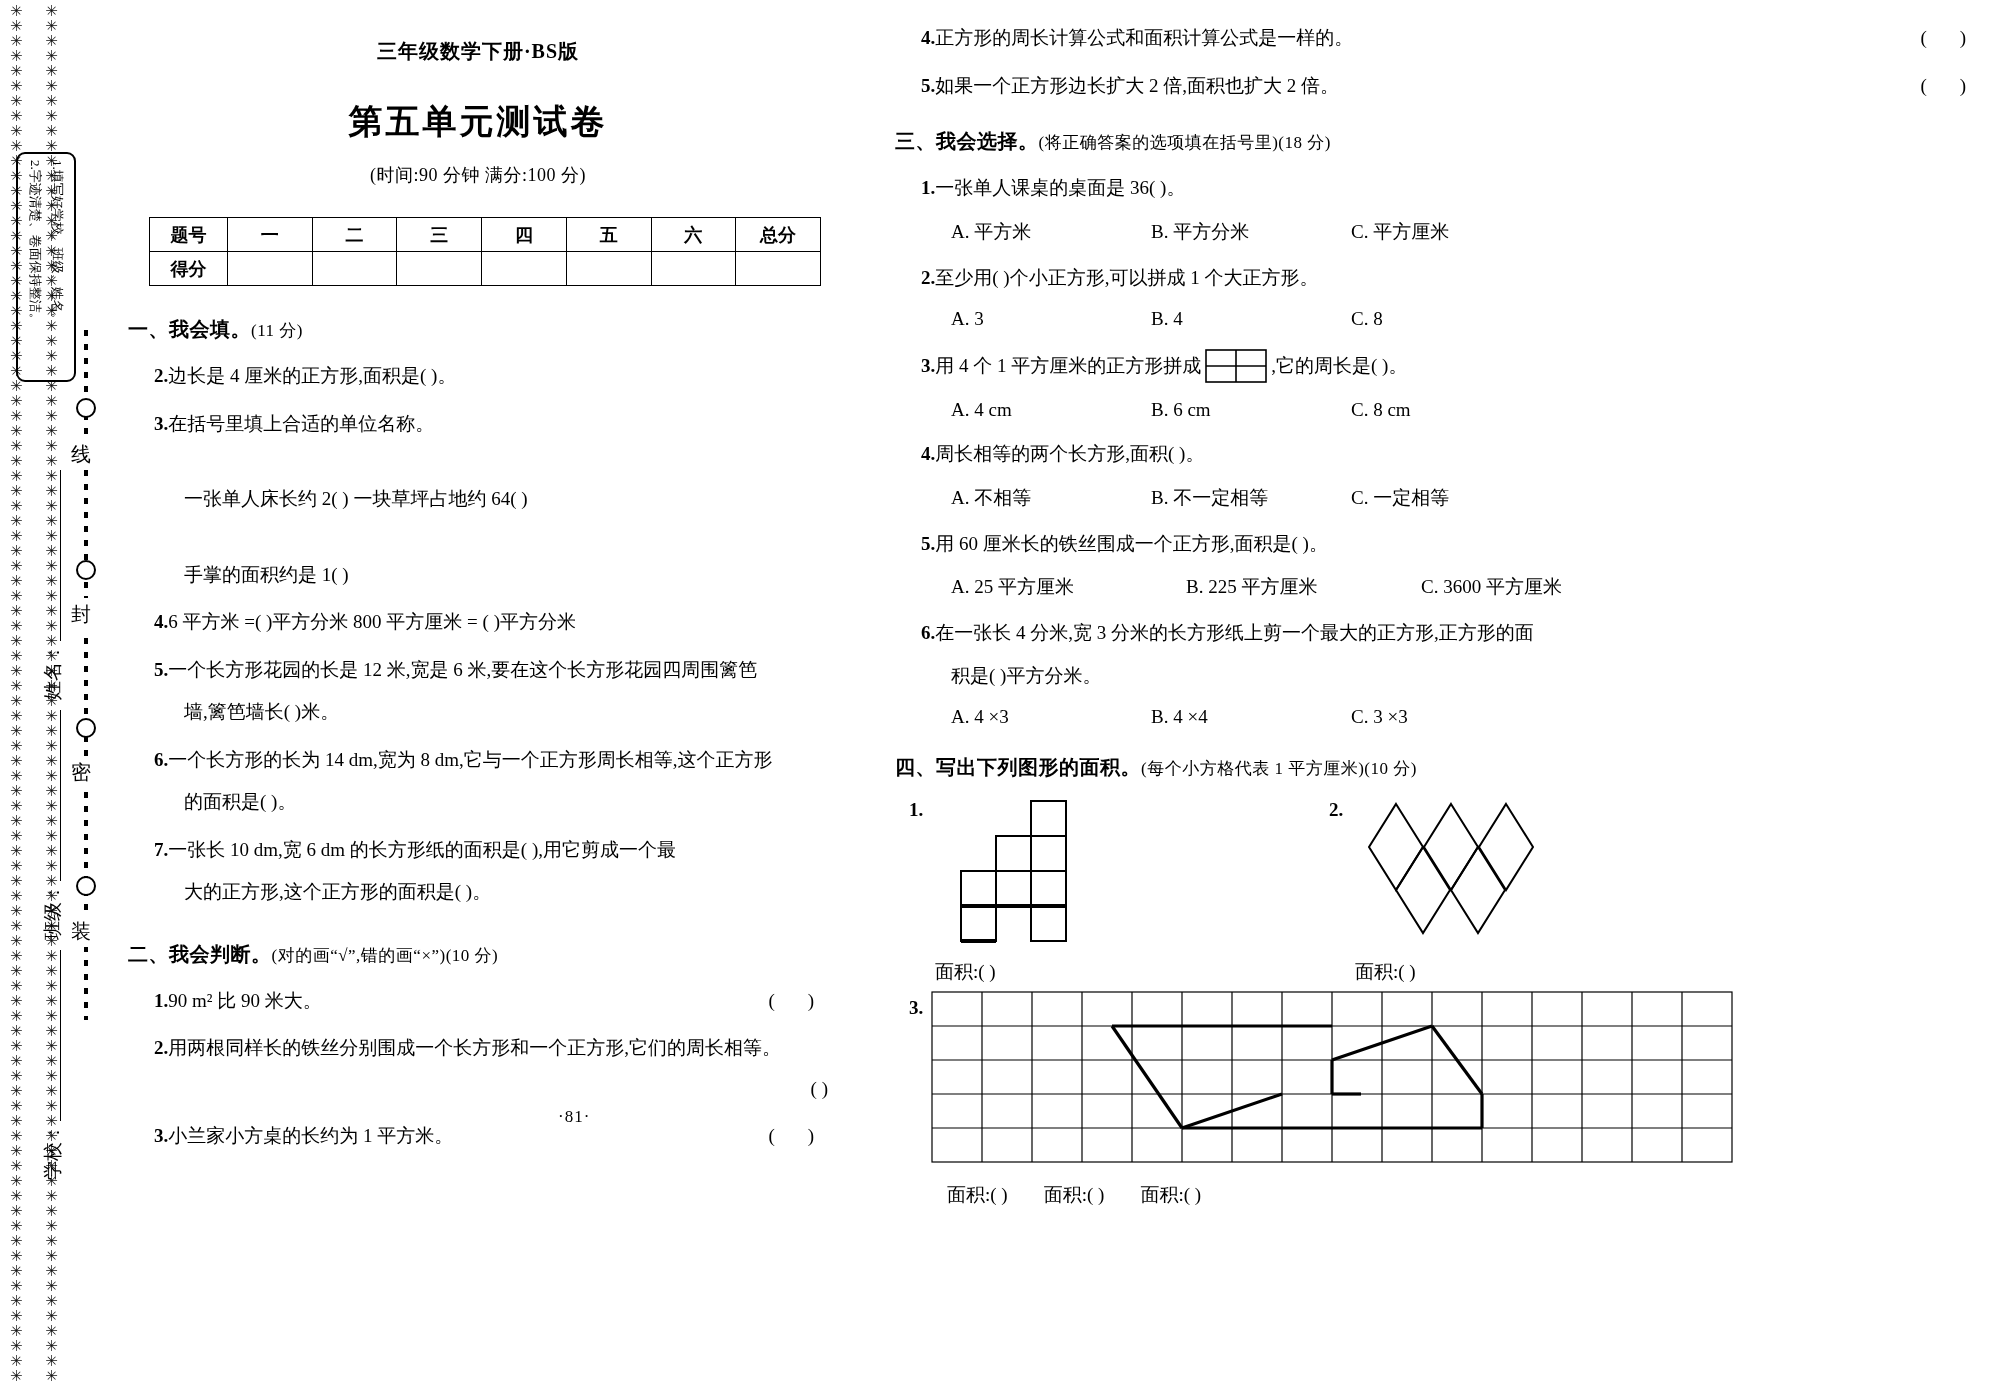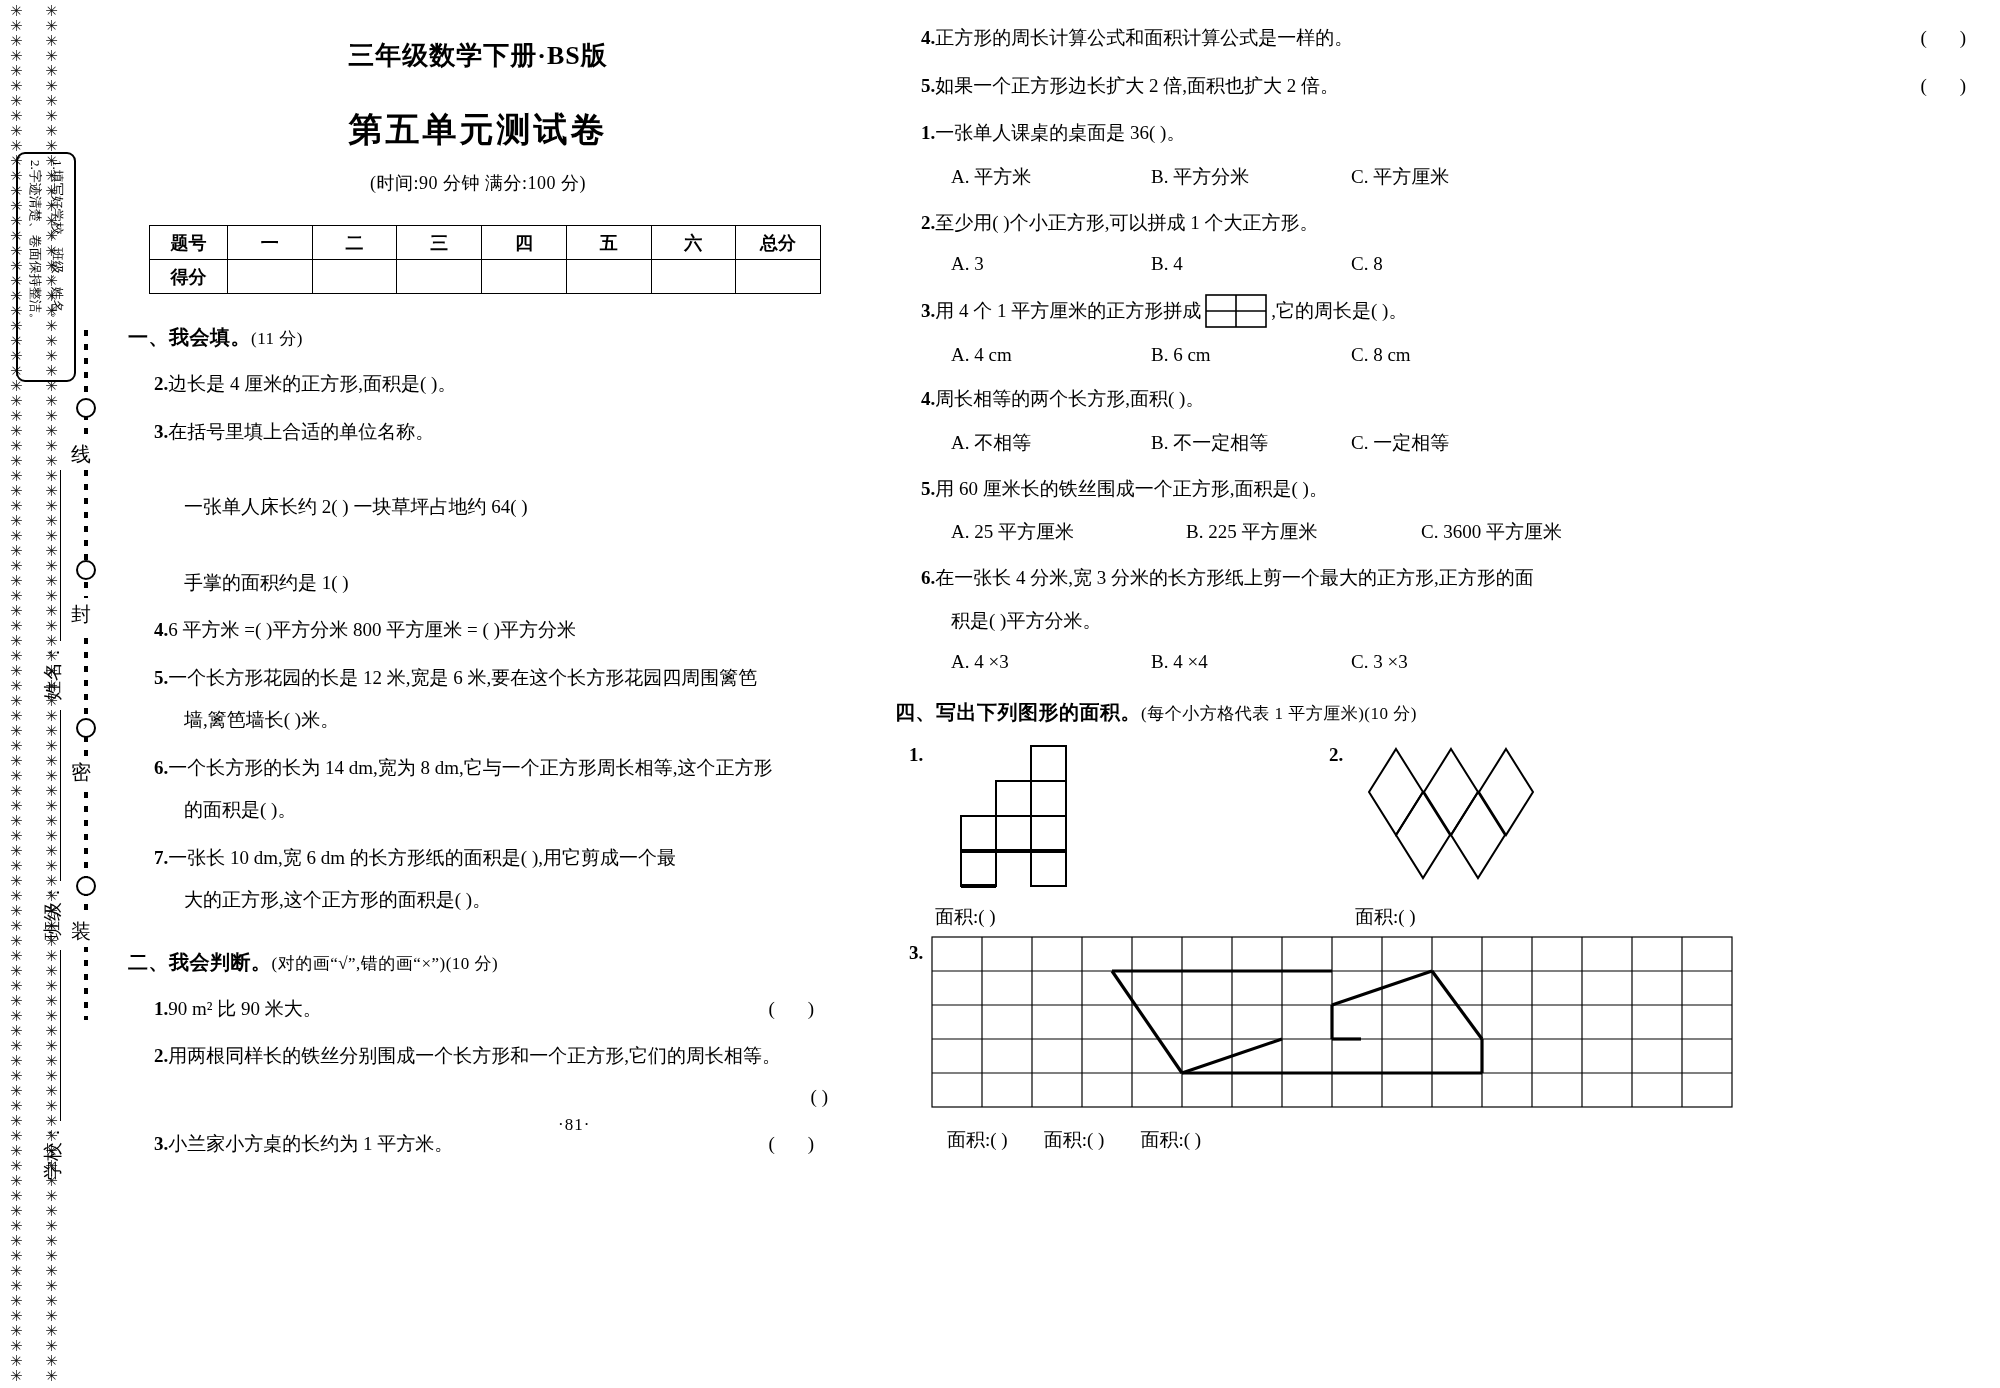--- a/index.html
+++ b/index.html
@@ -66,21 +66,21 @@
     display:flex; align-items:flex-end; gap:2px; white-space:nowrap;
   }
   .field .rule { flex:1; border-bottom:1.6px solid #000; height:1px; margin-bottom:5px; }
 
   
   .col-left  { position:absolute; left:128px; top:18px; width:700px; }
   .col-right { position:absolute; left:895px; top:18px; width:1085px; }
 
   .paper-title {
     font-family:"Liberation Serif",serif;
-    font-weight:bold; font-size:26px; text-align:center;
+    font-weight:bold; font-size:20px; text-align:center;
     letter-spacing:1px; margin-top:20px;
   }
   .test-title {
     font-family:"Liberation Serif",serif;
     font-weight:bold; font-size:34px; text-align:center;
     letter-spacing:3px; margin-top:34px;
   }
   .sub-title { text-align:center; font-size:18px; margin-top:18px; letter-spacing:.5px;}
 
   table.score {
@@ -241,20 +241,23 @@
 
     <div class="q tf-line" style="margin-top:6px;">
       <span class="num">4.</span><span>正方形的周长计算公式和面积计算公式是一样的。</span>
       <span class="tf-paren">(      )</span>
     </div>
     <div class="q tf-line">
       <span class="num">5.</span><span>如果一个正方形边长扩大 2 倍,面积也扩大 2 倍。</span>
       <span class="tf-paren">(      )</span>
     </div>
 
+    <div class="sec-head" style="margin-top:28px;margin-left:0;">
+      <span>三、我会选择。</span><span class="note">(将正确答案的选项填在括号里)(18 分)</span>
+    </div>
 
     <div class="q"><span class="num">1.</span><span>一张单人课桌的桌面是 36(        )。</span></div>
     <div class="opts">
       <span>A. 平方米</span>
       <span>B. 平方分米</span>
       <span>C. 平方厘米</span>
     </div>
 
     <div class="q"><span class="num">2.</span><span>至少用(        )个小正方形,可以拼成 1 个大正方形。</span></div>
     <div class="opts">

